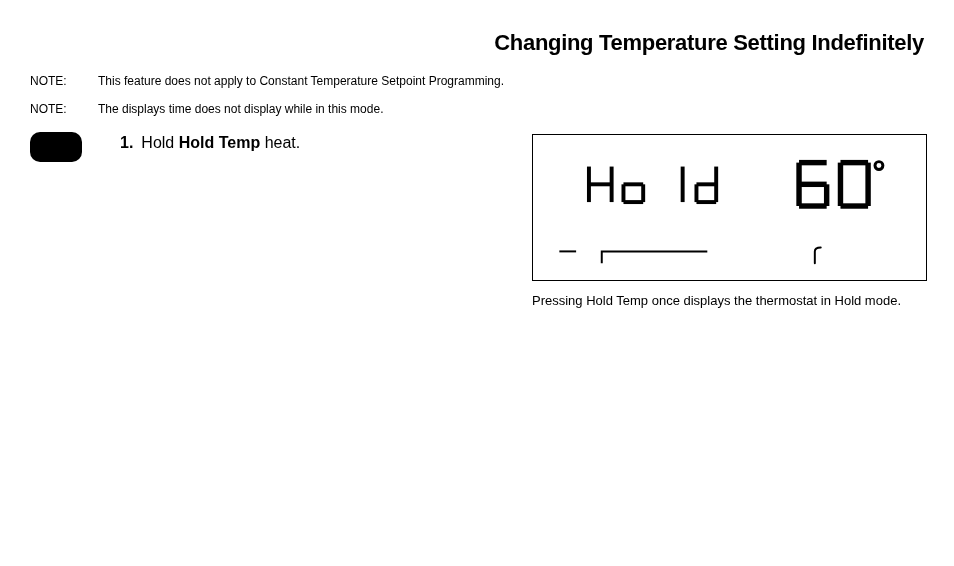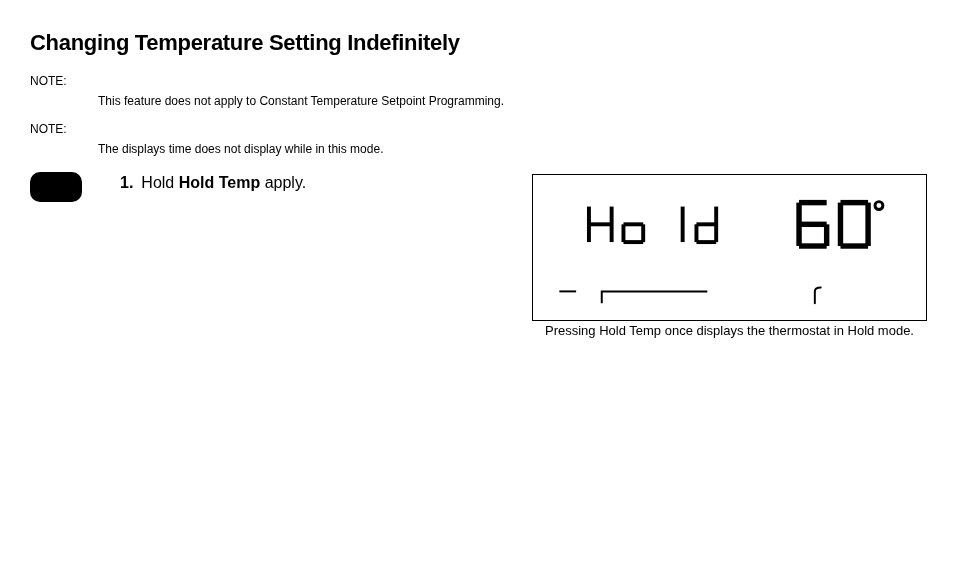--- a/index.html
+++ b/index.html
@@ -13,33 +13,33 @@
       width: 954px;
       height: 566px;
       padding: 30px 30px;
       color: #000;
     }
     .heading {
       font-size: 22px;
       font-weight: bold;
       margin-bottom: 18px;
       letter-spacing: -0.3px;
+      text-align: right;
     }
     .note-row {
       display: flex;
       margin-bottom: 14px;
       font-size: 12px;
     }
     .note-label {
       width: 68px;
       flex-shrink: 0;
     }
     .note-text {
       flex: 1;
-      margin-top: 20px;
     }
     .content-row {
       display: flex;
       margin-top: 18px;
     }
     .left-col {
       display: flex;
       align-items: flex-start;
       width: 490px;
       flex-shrink: 0;
@@ -75,21 +75,22 @@
       position: relative;
       margin-left: 12px;
     }
     .display-box svg {
       width: 100%;
       height: 100%;
       display: block;
     }
     .caption {
       font-size: 13px;
-      text-align: center;
+      text-align: left;
+      margin-top: 10px;
       line-height: 1.5;
       width: 395px;
       margin-left: 12px;
     }
   </style>
 </head>
 <body>
 
 <h1 class="heading">Changing Temperature Setting Indefinitely</h1>
 
@@ -102,21 +103,21 @@
   <div class="note-label">NOTE:</div>
   <div class="note-text">The displays time does not display while in this mode.</div>
 </div>
 
 <div class="content-row">
   <div class="left-col">
     <div class="button-icon"></div>
     <div class="step">
       <span class="step-num">1.</span>
       <span class="step-text">
-        <span>Hold </span><span class="bold">Hold Temp</span><span> apply.</span>
+        <span>Hold </span><span class="bold">Hold Temp</span><span> heat.</span>
       </span>
     </div>
   </div>
 
   <div class="right-col">
     <div class="display-box">
       <svg viewBox="0 0 395 147">
 
         <g stroke="#000" stroke-width="4" fill="none" stroke-linecap="butt">
 

